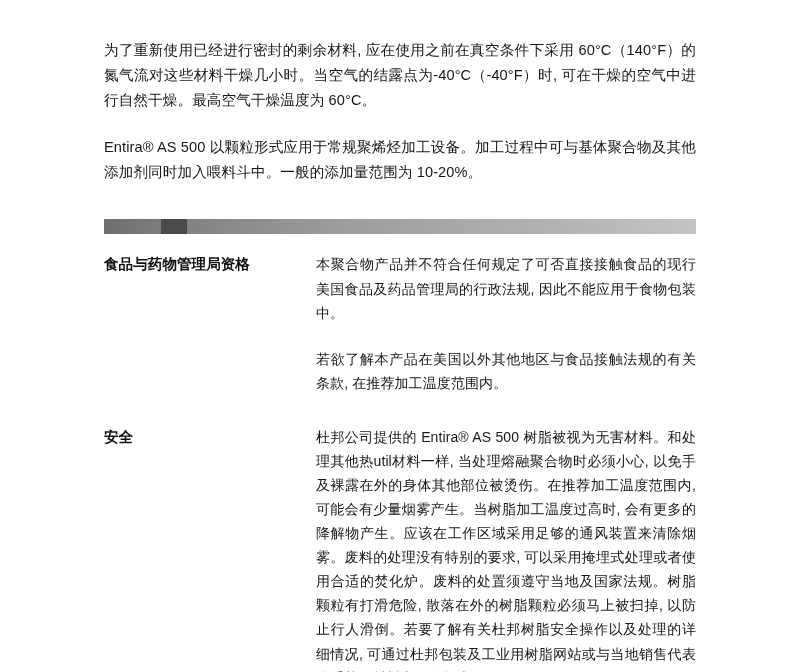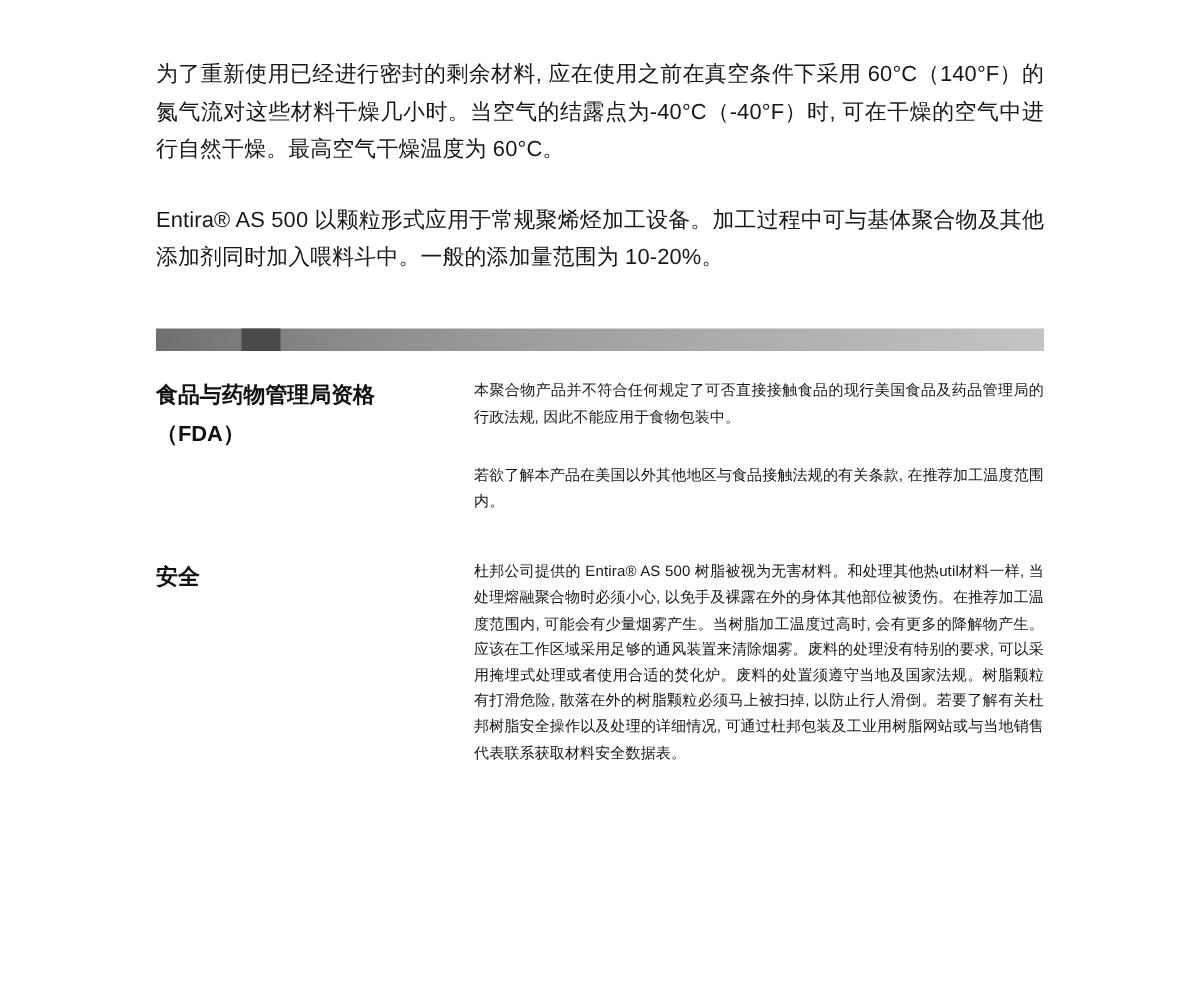--- a/index.html
+++ b/index.html
@@ -63,21 +63,21 @@
     line-height: 1.72;
     color: #111111;
     padding-right: 10px;
     box-sizing: border-box;
   }
   .sec-label .line2 {
     display: block;
   }
   .sec-body {
     flex: 1 1 auto;
-    font-size: 10px;
+    font-size: 14px;
     line-height: 1.72;
     color: #171717;
     text-align: justify;
     letter-spacing: 0.1px;
   }
   .sec-body p {
     margin: 0;
   }
   .sec-body p + p {
     margin-top: 22px;
@@ -92,21 +92,20 @@
 
   <p class="para second">Entira® AS 500 以颗粒形式应用于常规聚烯烃加工设备。加工过程中可与基体聚合物及其他添加剂同时加入喂料斗中。一般的添加量范围为 10-20%。</p>
 
   <div class="bar">
     <div class="tick"></div>
   </div>
 
   <div class="section">
     <div class="sec-label">
       <span>食品与药物管理局资格</span>
-      <span class="line2">（FDA）</span>
     </div>
     <div class="sec-body">
       <p>本聚合物产品并不符合任何规定了可否直接接触食品的现行美国食品及药品管理局的行政法规, 因此不能应用于食物包装中。</p>
       <p>若欲了解本产品在美国以外其他地区与食品接触法规的有关条款, 在推荐加工温度范围内。</p>
     </div>
   </div>
 
   <div class="section">
     <div class="sec-label">
       <span>安全</span>

